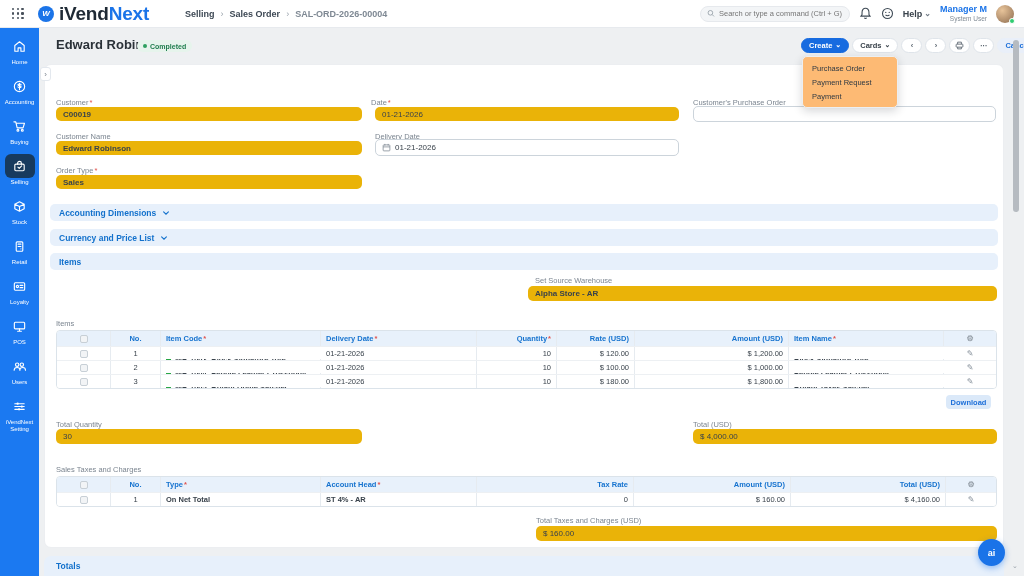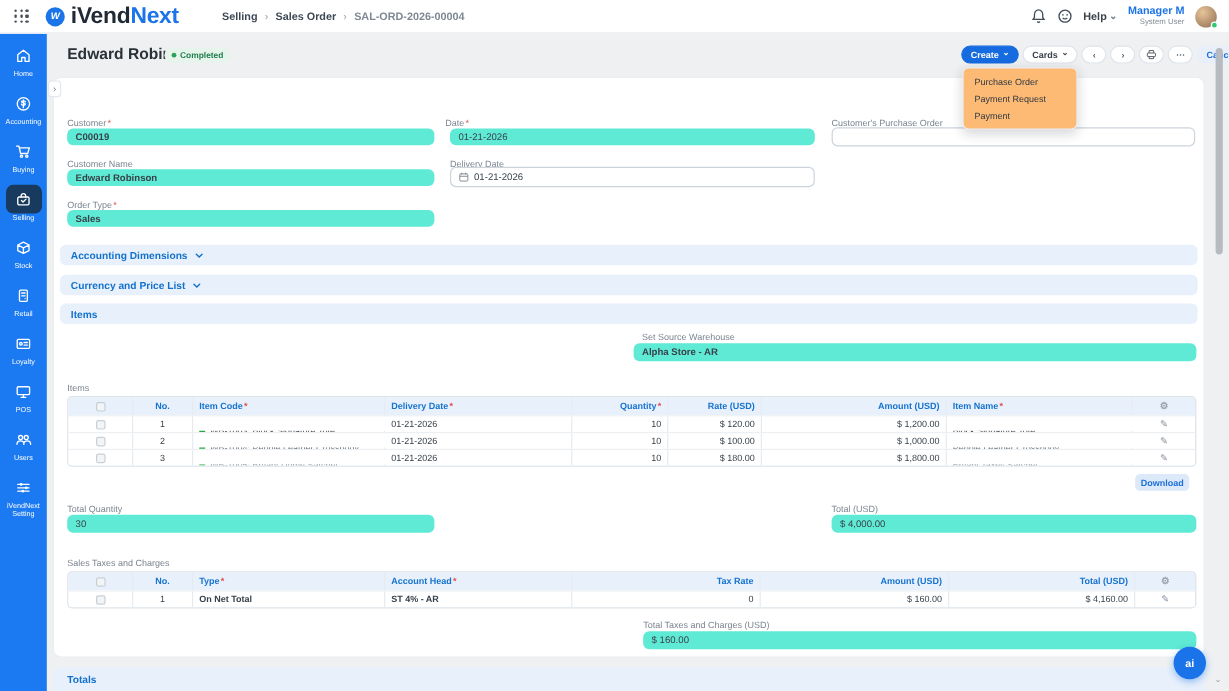--- a/index.html
+++ b/index.html
@@ -75,21 +75,21 @@
   .tabstrip { position:absolute; left:44px; top:64px; width:960px; height:21px; background:#f1f7fd;
     border-radius:7px 7px 0 0; display:flex; align-items:center; padding-left:12px; gap:15px; z-index:6; }
   .tab { font-size:8px; font-weight:700; color:#3c4752; cursor:pointer; }
   .tab.active { background:#1673d2; color:#fff; border-radius:9px; padding:2.5px 10px; }
   .collapse-btn { position:absolute; left:40px; top:67px; width:11px; height:14px; background:#fff;
     border:1px solid #e3e8ee; border-radius:3px; color:#7c858f; font-size:8px; display:flex; align-items:center;
     justify-content:center; cursor:pointer; z-index:7; }
 
   .lbl { position:absolute; font-size:7.5px; color:#7b8590; z-index:5; }
   .lbl .req { color:#e0524d; margin-left:1px; }
-  .ro-field { position:absolute; background:#5eead4; border-radius:5px; height:14px; display:flex;
+  .ro-field { position:absolute; background:#eab308; border-radius:5px; height:14px; display:flex;
     align-items:center; padding:0 7px; font-size:8px; color:#39424b; z-index:5; }
   .ro-field.bold { font-weight:700; }
   .in-field { position:absolute; background:#fff; border:1px solid #ccd4db; border-radius:5px; height:16px;
     display:flex; align-items:center; padding:0 6px; font-size:8px; color:#39424b; gap:4px; z-index:5; }
   .in-field input { border:none; outline:none; width:100%; font-size:8px; font-family:"Liberation Sans",sans-serif; color:#39424b; background:transparent; }
   .in-field svg { width:9px; height:9px; stroke:#7b8590; fill:none; stroke-width:1; }
 
   .section-bar { position:absolute; left:50px; width:948px; height:17px; background:#e7f0fb; border-radius:5px;
     display:flex; align-items:center; padding:0 9px; gap:6px; cursor:pointer; z-index:5; }
   .section-bar span { font-size:8.5px; font-weight:700; color:#1371cc; }
@@ -105,21 +105,21 @@
   .tax-cols   { grid-template-columns:54px 50px 160px 156px 157px 157px 155px 50px; }
   .grow.head { background:#e8f1fb; height:15px; }
   .grow.body { height:14px; background:#fff; border-top:1px solid #edf0f3; }
   .cell { display:flex; align-items:center; padding:0 5px; font-size:7.5px; color:#39424b;
     border-right:1px solid #e6ebf0; overflow:hidden; white-space:nowrap; }
   .cell:last-child { border-right:none; }
   .grow.head .cell { color:#1673cf; font-weight:700; }
   .grow.head .cell .req { color:#e0524d; margin-left:1px; }
   .cell.c { justify-content:center; } .cell.r { justify-content:flex-end; }
   .cell .g-dot { width:5px; height:5px; background:#28a745; border-radius:50%; margin-right:4px; flex:none; }
-  .cell.codecell, .cell.namecell { font-weight:400;margin-top:12px; }
+  .cell.codecell, .cell.namecell { font-weight:700;margin-top:12px; }
   .cbx { width:8px; height:8px; background:#f2f4f6; border:1px solid #c7cfd6; border-radius:2px; cursor:pointer; }
   .icon-gray { color:#98a1aa; font-size:8px; }
   .pencil { color:#8a949e; font-size:8px; cursor:pointer; }
 
   .dl-btn { position:absolute; left:946px; top:395px; width:45px; height:14px; background:#dbe9f9; color:#1d6fd9;
     border-radius:4px; font-size:7.5px; font-weight:700; display:flex; align-items:center; justify-content:center;
     cursor:pointer; z-index:5; }
 
   .totals-bar { position:absolute; left:44px; top:556px; width:960px; height:20px; background:#e7f0fb;
     border-radius:7px 7px 0 0; display:flex; align-items:center; padding:0 12px; z-index:5; }
@@ -157,20 +157,27 @@
       </div>
       <nav class="breadcrumb">
         <span class="crumb">Selling</span>
         <span class="crumb-sep">›</span>
         <span class="crumb">Sales Order</span>
         <span class="crumb-sep">›</span>
         <span class="crumb current">SAL-ORD-2026-00004</span>
       </nav>
     </div>
     <div class="tb-right">
+      <div class="searchbox">
+        <svg class="tb-ic" viewBox="0 0 12 12" style="width:9px;height:9px;stroke:#8a949e;fill:none;stroke-width:1.1;">
+            <circle cx="5" cy="5" r="3.4"></circle>
+            <line x1="7.6" y1="7.6" x2="10.3" y2="10.3"></line>
+          </svg>
+        <input placeholder="Search or type a command (Ctrl + G)" style="">
+      </div>
       <svg class="tb-ic" viewBox="0 0 12 12">
           <path d="M6 1.2 C4 1.2 2.8 2.8 2.8 5 v2 L1.8 8.4 h8.4 L9.2 7 V5 C9.2 2.8 8 1.2 6 1.2 z" stroke="#3e4a55" fill="none" stroke-width="1"></path>
           <path d="M5 10 a1.1 1.1 0 0 0 2 0" stroke="#3e4a55" fill="none" stroke-width="1"></path>
         </svg>
       <svg class="tb-ic" viewBox="0 0 12 12">
           <circle cx="6" cy="6" r="4.6" stroke="#3e4a55" fill="none" stroke-width="1"></circle>
           <circle cx="4.4" cy="5" r=".6" fill="#3e4a55"></circle>
           <circle cx="7.6" cy="5" r=".6" fill="#3e4a55"></circle>
           <path d="M4.2 7.3 a2.4 2.4 0 0 0 3.6 0" stroke="#3e4a55" fill="none" stroke-width="1"></path>
         </svg>

